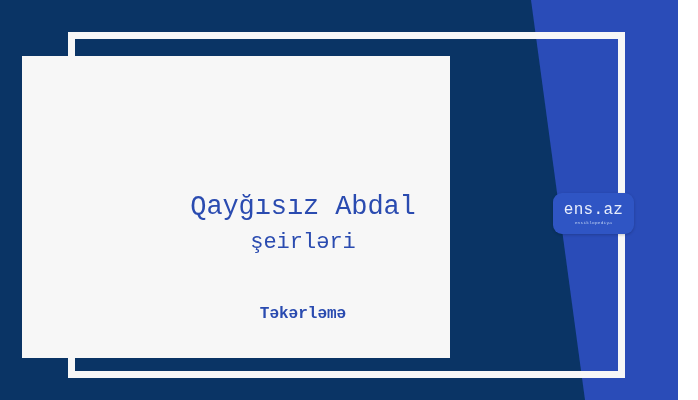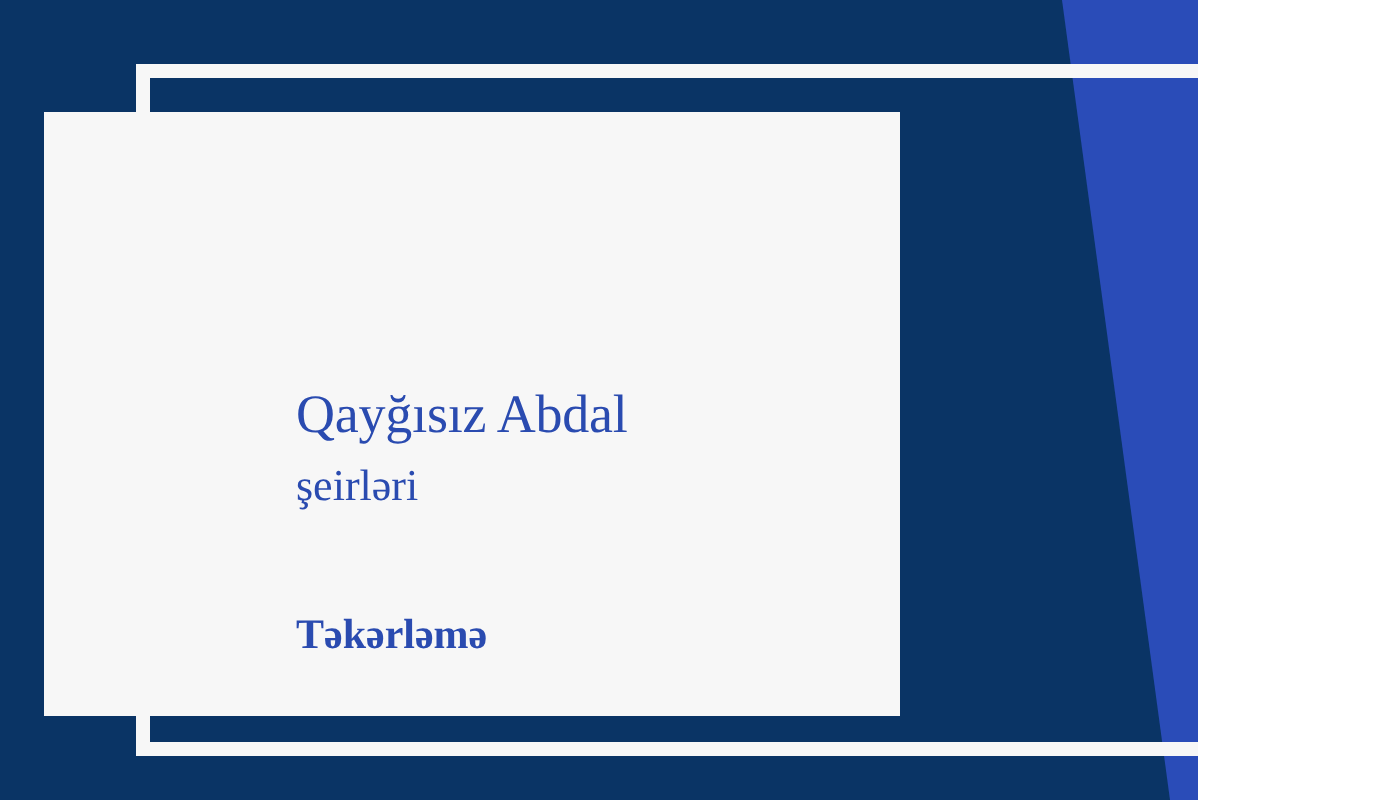--- a/index.html
+++ b/index.html
@@ -2,25 +2,26 @@
 <html><head>
 <meta charset="utf-8">
 <style>
   html, body {
     margin: 0;
     padding: 0;
     background: #ffffff;
   }
   #stage {
     position: relative;
-    width: 599px;
+    width: 678px;
     height: 400px;
     overflow: hidden;
-    font-family: Liberation Serif, serif;
+    font-family: Liberation Mono, monospace;
     background: #0a3465;
+    text-align: center;
   }
 
   
   .right-panel {
     position: absolute;
     top: 0;
     left: 0;
     width: 698px;
     height: 400px;
     background: #2a4cb8;
@@ -66,21 +67,21 @@
   }
   .subtitle {
     font-size: 22px;
     font-weight: 400;
     color: #2a4bb0;
     line-height: 1.2;
     margin: 8px 0 0 0;
     white-space: nowrap;
   }
   .poem-title {
-    font-size: 21px;
+    font-size: 16px;
     font-weight: 700;
     color: #2a4bb0;
     line-height: 1.2;
     margin: 48px 0 0 0;
     white-space: nowrap;
   }
 
   
   .logo-badge {
     position: absolute;
@@ -124,14 +125,18 @@
   <div class="content-card">
 
     <div class="text-block">
       <h1 class="title">Qayğısız Abdal</h1>
       <p class="subtitle">şeirləri</p>
       <p class="poem-title">Təkərləmə</p>
     </div>
 
   </div>
 
+  <div class="logo-badge">
+    <span class="logo-wordmark">ens.az</span>
+    <span class="logo-tagline">ensiklopediya</span>
+  </div>
 
 </div>
 
 </body></html>

